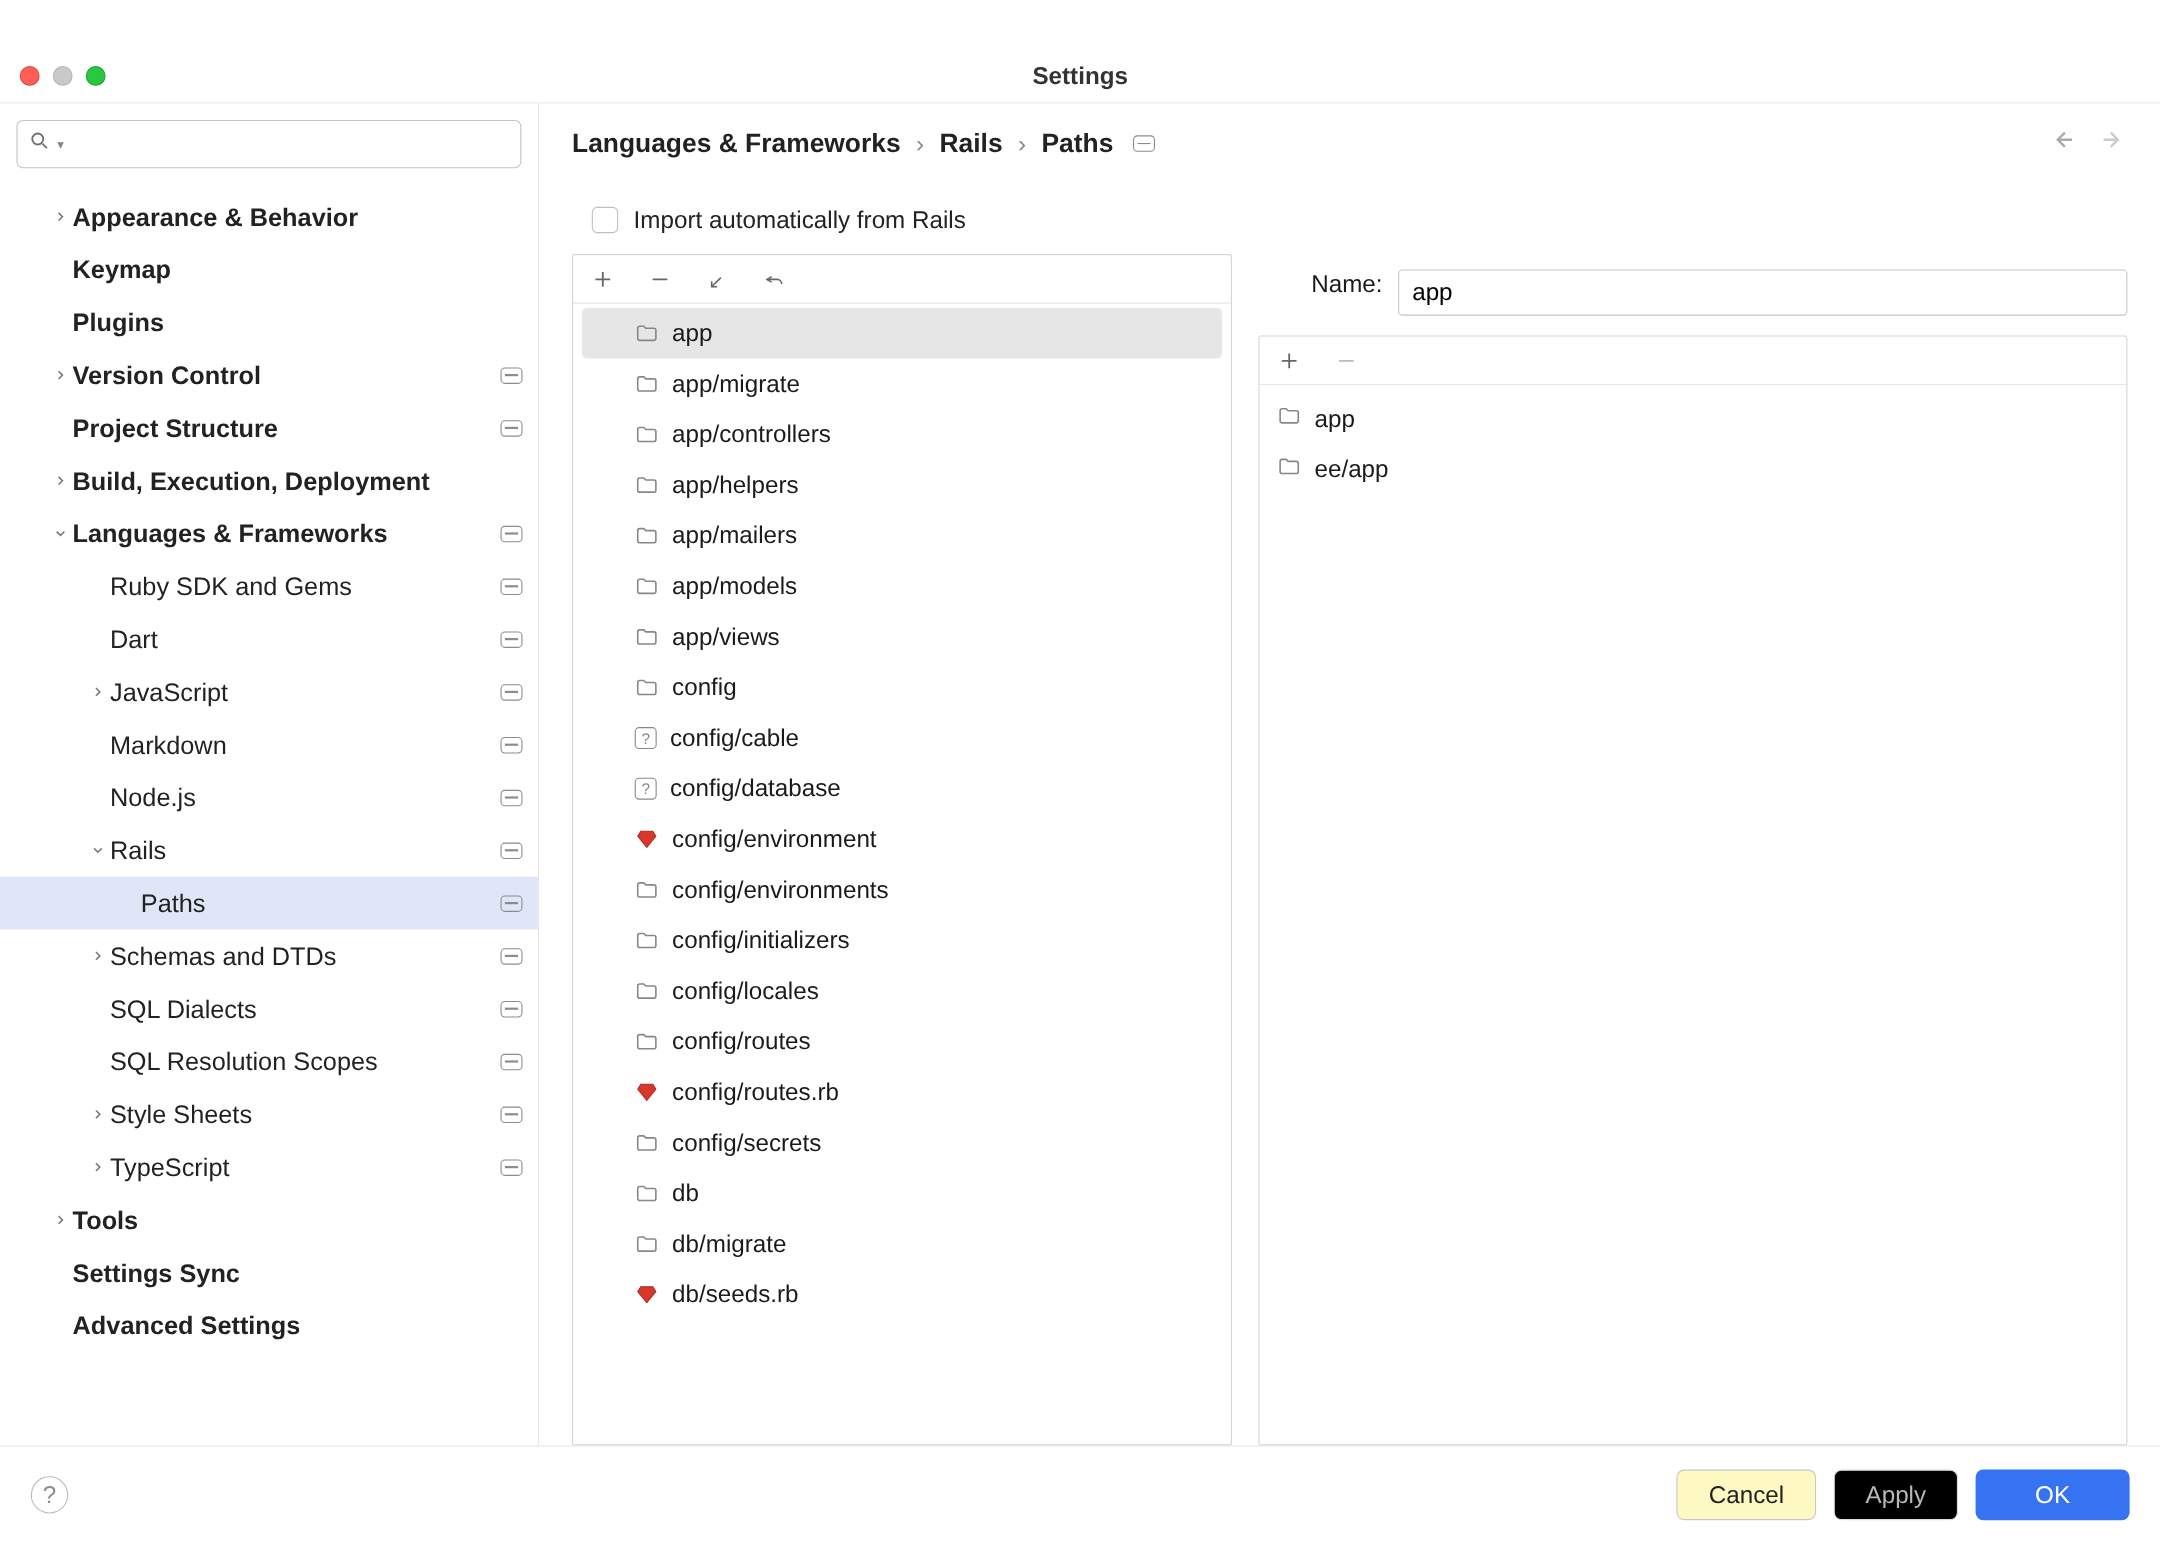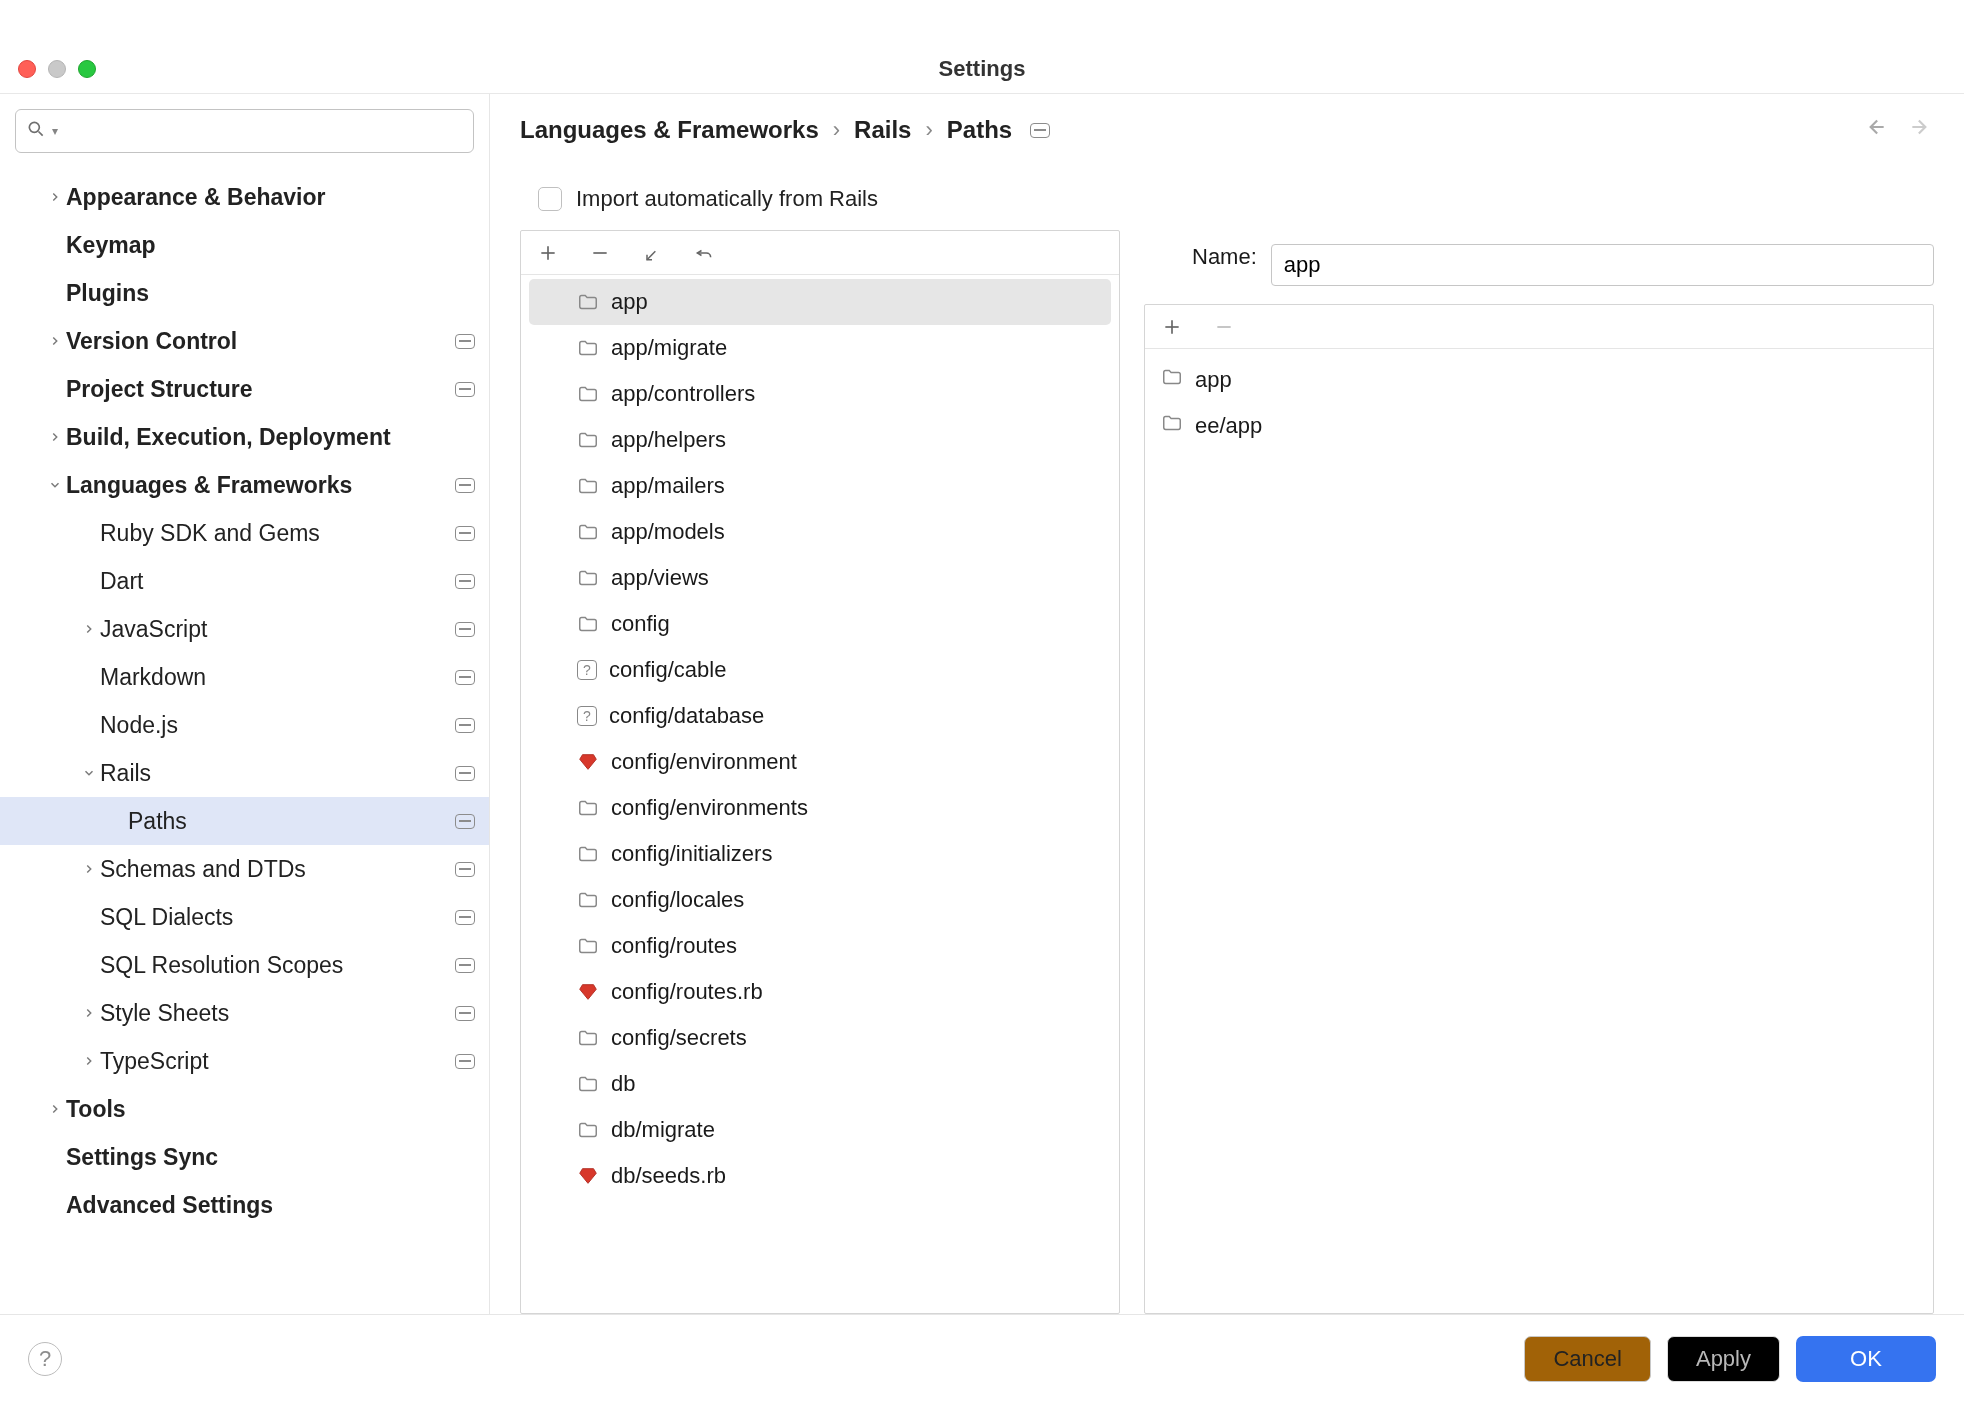--- a/index.html
+++ b/index.html
@@ -72,21 +72,21 @@
 .right-list-wrap { flex: 1; border: 1px solid #d5d5d5; border-radius: 2px; display: flex; flex-direction: column; }
 .right-list-wrap .toolbar .tb-btn.dim { color: #bbb; }
 .right-list { flex: 1; overflow: auto; padding: 8px 0; }
 .r-item { display: flex; align-items: center; height: 46px; padding: 0 16px; gap: 12px; font-size: 22px; }
 
 
 .footer { height: 88px; border-top: 1px solid #e6e6e6; display: flex; align-items: center; padding: 0 28px; }
 .help { width: 34px; height: 34px; border: 1.5px solid #bcbcbc; border-radius: 50%; display: flex; align-items: center; justify-content: center; color: #8d8d8d; font-size: 22px; }
 .footer-btns { margin-left: auto; display: flex; gap: 16px; }
 .btn { height: 46px; padding: 0 28px; border-radius: 7px; font-size: 22px; display: flex; align-items: center; justify-content: center; }
-.btn.secondary { background: #a16207; border: 1px solid #c8c8c8; color: #222; }
+.btn.secondary { background: #fef9c3; border: 1px solid #c8c8c8; color: #222; }
 .btn.disabled { background: #000000; border: 1px solid #dcdcdc; color: #b8b8b8; }
 .btn.primary { background: #3573f0; color: #fff; border: none; min-width: 140px; }
 </style>
 </head>
 <body>
 
 <div class="window">
 
   <div class="titlebar">
     <div class="traffic">

